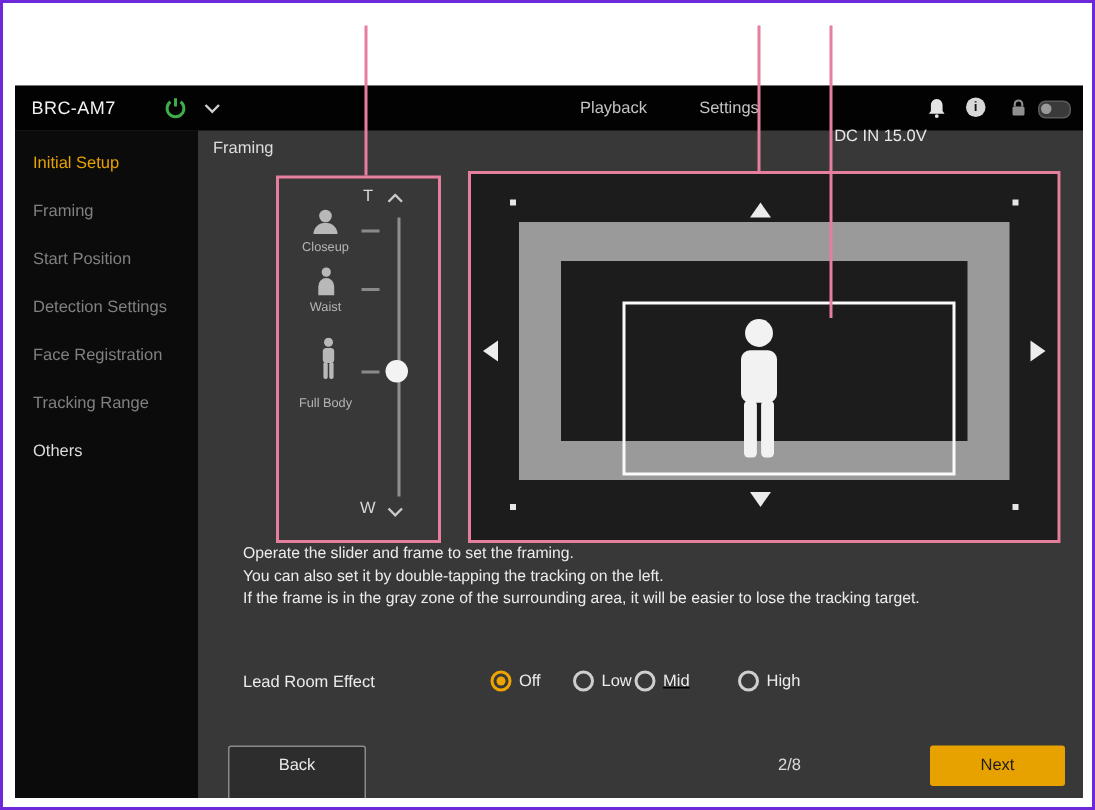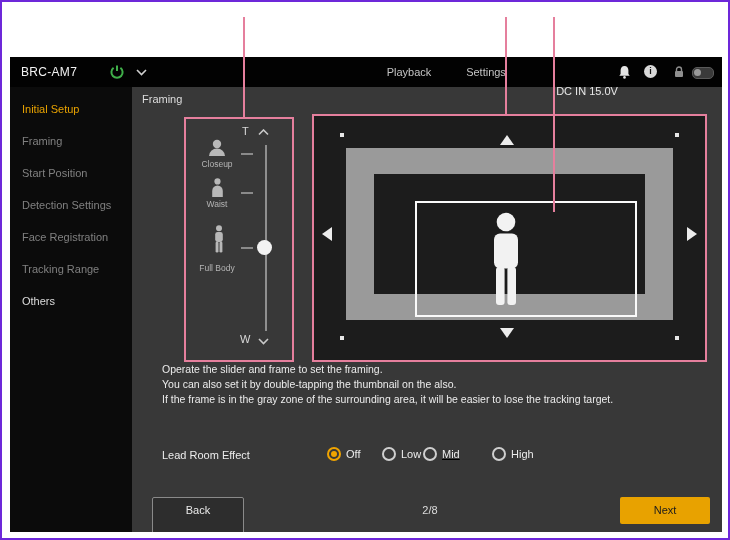--- a/index.html
+++ b/index.html
@@ -82,21 +82,21 @@
   .leadroom-label{position:absolute;left:0;top:4px;font-size:11px;color:#ececec;}
   .radio{position:absolute;top:2px;display:flex;align-items:center;gap:5px;cursor:default;margin-left:32px;}
   .r-off{left:133px;} .r-low{left:188px;} .r-mid{left:229px;text-decoration:underline;} .r-high{left:298px;text-align:right;}
   .rc{width:14px;height:14px;border-radius:50%;border:2px solid #cfcfcf;box-sizing:border-box;position:relative;background:transparent;}
   .radio.selected .rc{border-color:#f0a400;}
   .radio.selected .rc::after{content:"";position:absolute;left:2px;top:2px;width:6px;height:6px;border-radius:50%;background:#f0a400;}
   .radio span.rl{font-size:11px;color:#ececec;}
 
   
   .back-btn{position:absolute;left:142px;top:440px;width:92px;height:45px;background:#2d2d2d;border:1px solid #8a8a8a;border-radius:2px;color:#eaeaea;font-size:11px;text-align:center;line-height:25px;box-sizing:border-box;cursor:default;}
-  .page-indicator{position:absolute;left:330px;top:447px;width:180px;text-align:center;font-size:11px;color:#dcdcdc;}
+  .page-indicator{position:absolute;left:344px;top:447px;width:180px;text-align:right;font-size:11px;color:#dcdcdc;}
   .next-btn{position:absolute;left:610px;top:440px;width:90px;height:27px;background:#e8a200;border-radius:2px;color:#1c1c1c;font-size:11px;text-align:center;line-height:27px;cursor:default;}
 </style>
 </head>
 <body>
 
 <div class="page">
 
   <div class="callout" style="left:241px;top:15px;height:100px;"></div>
   <div class="callout" style="left:503px;top:15px;height:97px;"></div>
   <div class="callout" style="left:551px;top:15px;height:195px;"></div>
@@ -199,21 +199,21 @@
           <circle cx="19" cy="10" r="9.3" fill="#f2f2f2"></circle>
           <rect x="7" y="21.5" width="24" height="35" rx="6" fill="#f2f2f2"></rect>
           <rect x="9" y="55" width="8.6" height="38" rx="3" fill="#f2f2f2"></rect>
           <rect x="20.4" y="55" width="8.6" height="38" rx="3" fill="#f2f2f2"></rect>
         </svg>
       </div>
     </div>
 
     <div class="instructions">
       <p>Operate the slider and frame to set the framing.</p>
-      <p>You can also set it by double-tapping the thumbnail on the also.</p>
+      <p>You can also set it by double-tapping the tracking on the left.</p>
       <p>If the frame is in the gray zone of the surrounding area, it will be easier to lose the tracking target.</p>
     </div>
 
     <div class="leadroom">
       <span class="leadroom-label">Lead Room Effect</span>
       <div class="radio selected r-off">
         <span class="rc"></span>
         <span class="rl">Off</span>
       </div>
       <div class="radio r-low">

